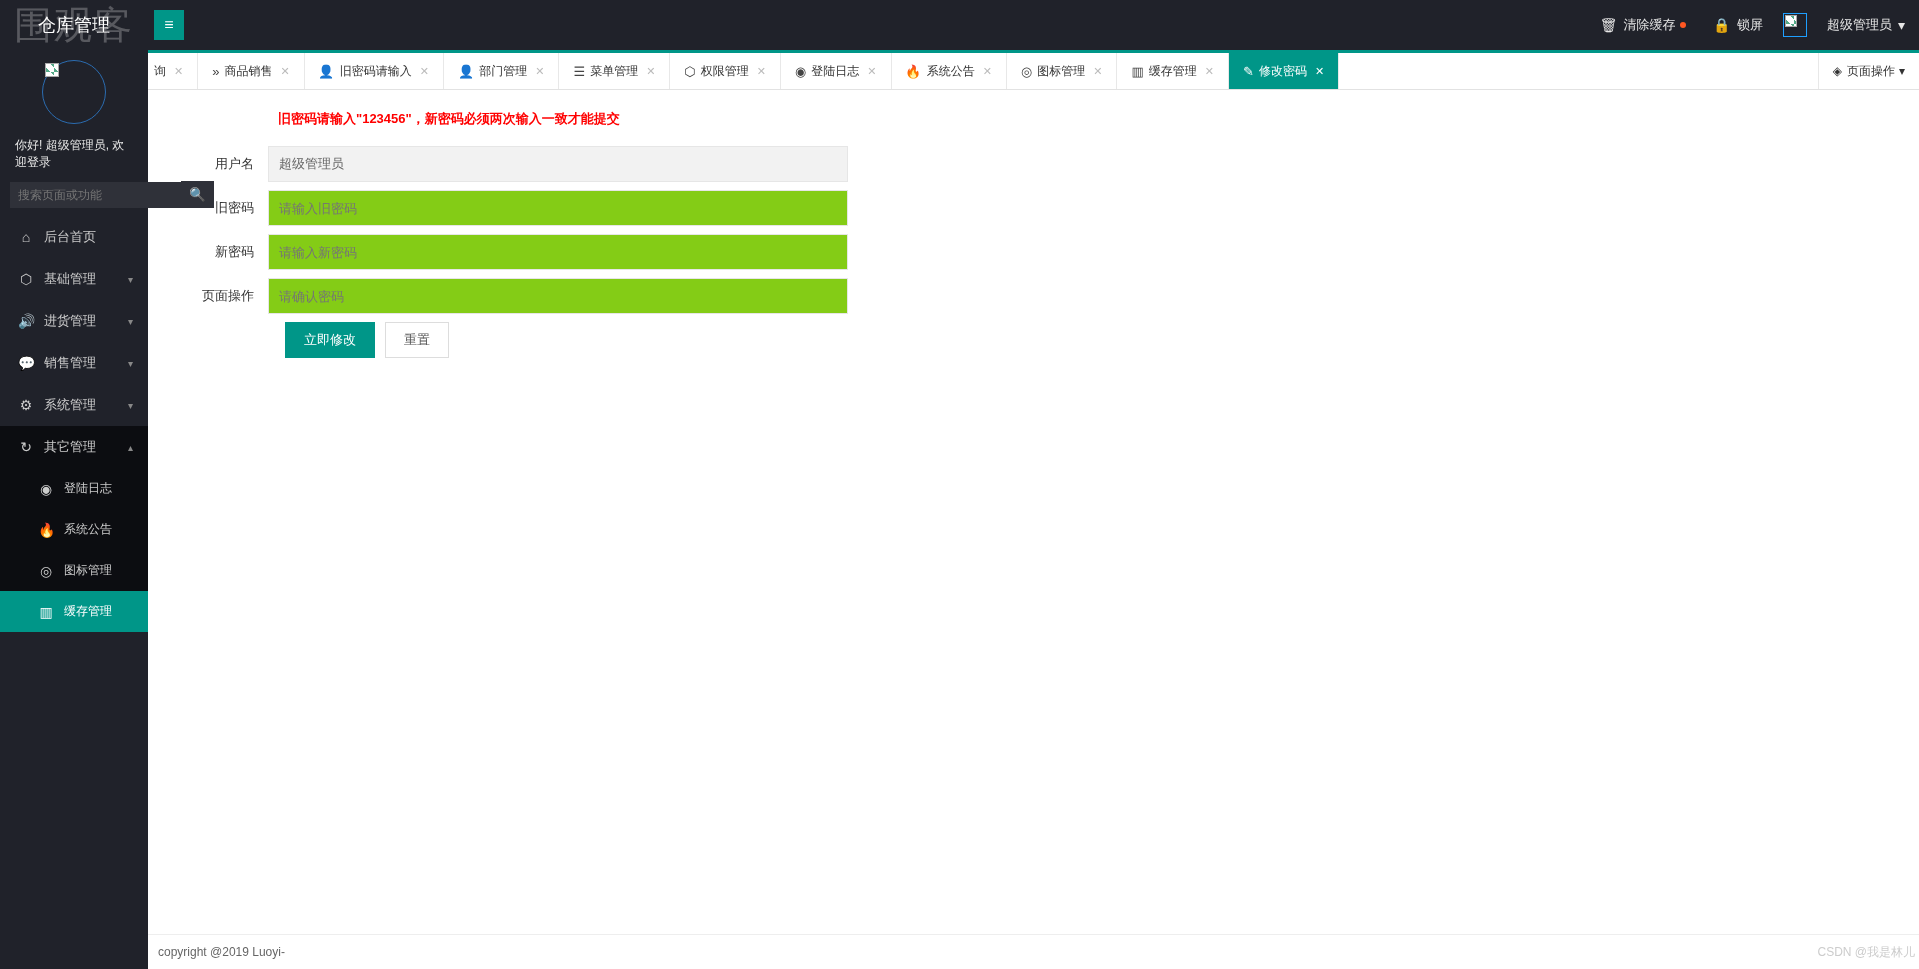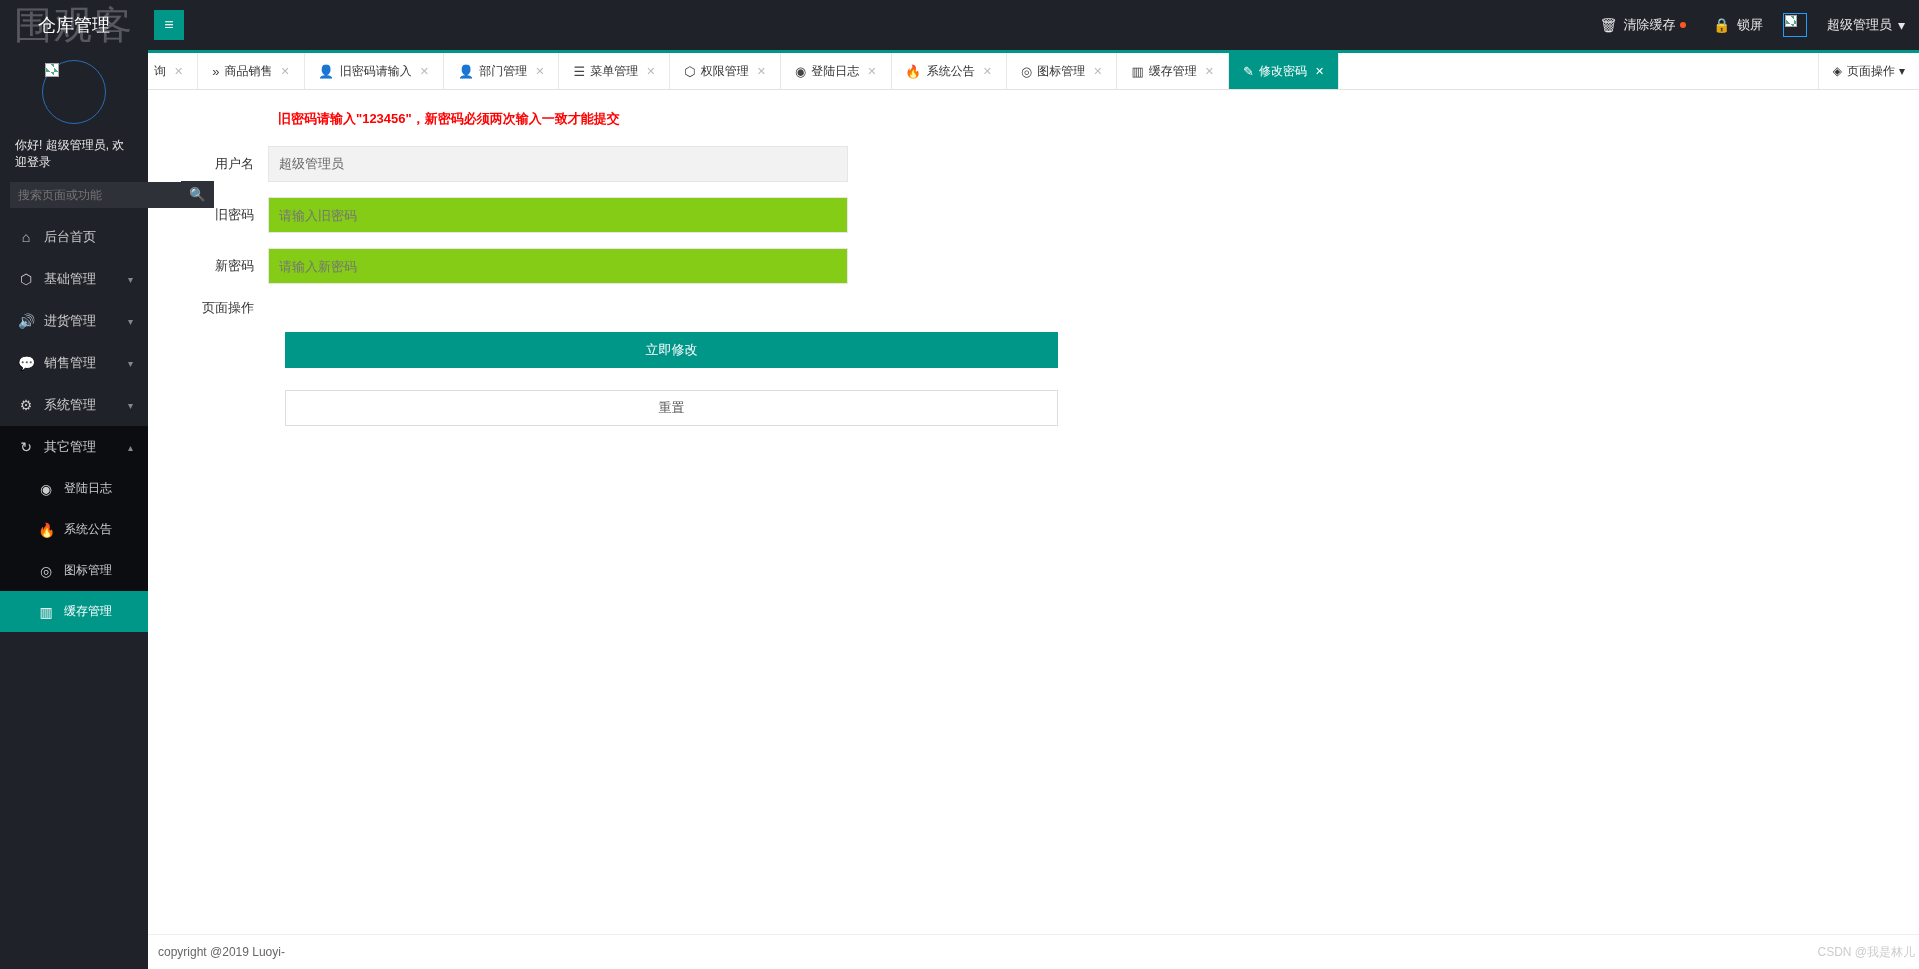--- a/index.html
+++ b/index.html
@@ -47,26 +47,26 @@
 .tab.active { background: #009688; color: #fff; }
 .tab.active .icon, .tab.active .close { color: #fff; }
 .tab.truncated { padding-left: 6px; }
 .page-ops { padding: 0 14px; display: flex; align-items: center; border-left: 1px solid #e8e8e8; cursor: pointer; font-size: 12px; }
 .page-ops .icon { margin-right: 5px; }
 
 
 .content { flex: 1; overflow: auto; padding: 20px 30px; position: relative; }
 .hint { color: #ff0000; font-weight: bold; font-size: 13px; margin-left: 100px; margin-bottom: 18px; }
 .form { max-width: 880px; }
-.form-row { display: flex; align-items: center; margin-bottom: 15px; }
+.form-row { display: flex; align-items: center; margin-bottom: 8px; }
 .form-label { width: 90px; text-align: right; padding-right: 14px; font-size: 13px; color: #333; }
 .form-input { flex: 1; max-width: 580px; }
 .form-input input { width: 100%; height: 36px; border: 1px solid #e6e6e6; padding: 0 10px; font-size: 13px; outline: none; background: #84cc16; }
 .form-input input[disabled] { background: #f2f2f2; color: #666; }
-.form-btns { margin-left: 90px; padding-left: 17px; display: flex; gap: 22px; flex-direction: column; }
+.form-btns { margin-left: 90px; padding-left: 17px; display: flex; gap: 10px; }
 .btn { height: 36px; padding: 0 18px; border: 1px solid transparent; cursor: pointer; font-size: 13px; }
 .btn-primary { background: #009688; color: #fff; }
 .btn-default { background: #fff; color: #555; border-color: #ddd; }
 
 .footer { text-align: left; padding: 10px; font-size: 12px; color: #666; border-top: 1px solid #eee; }
 .csdn-mark { position: fixed; right: 4px; bottom: 8px; font-size: 12px; color: #ccc; }
 </style>
 </head>
 <body>
 
@@ -238,20 +238,21 @@
         <div class="form-row">
           <div class="form-label">旧密码</div>
           <div class="form-input"><input type="password" placeholder="请输入旧密码" style=""></div>
         </div>
         <div class="form-row">
           <div class="form-label">新密码</div>
           <div class="form-input"><input type="password" placeholder="请输入新密码" style=""></div>
         </div>
         <div class="form-row">
           <div class="form-label">页面操作</div>
+          <div class="form-input"><input type="password" placeholder="请确认密码" style=""></div>
         </div>
         <div class="form-btns">
           <button class="btn btn-primary">立即修改</button>
           <button class="btn btn-default">重置</button>
         </div>
       </div>
     </div>
 
     <div class="footer">copyright @2019 Luoyi-</div>
   </div>

